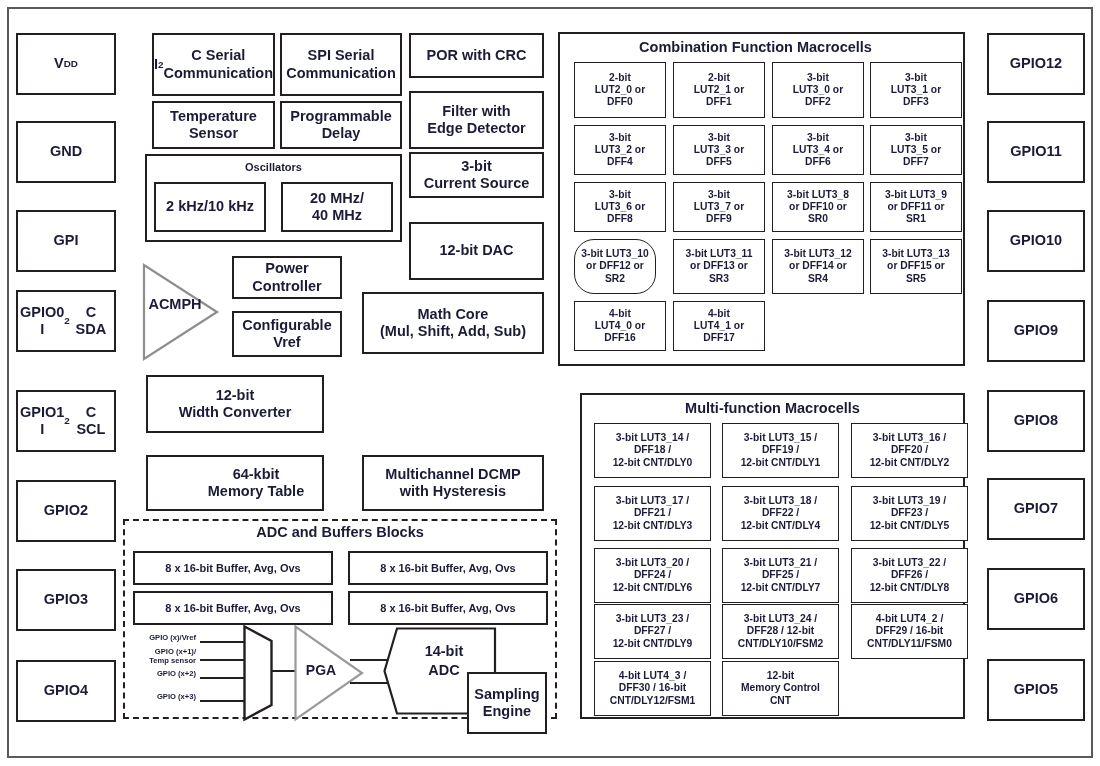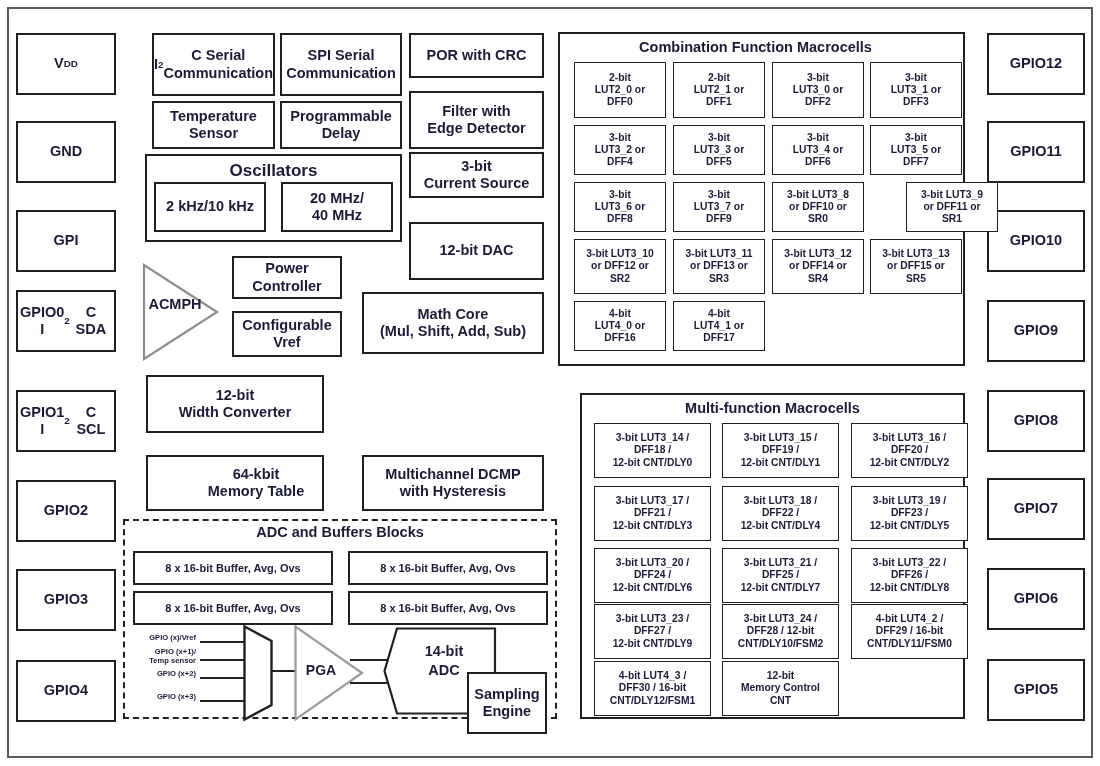--- a/index.html
+++ b/index.html
@@ -113,21 +113,21 @@
 
   <div class="blk func" style="left:409px;top:33px;width:135px;height:45px;">POR with CRC</div>
 
   <div class="blk func" style="left:152px;top:101px;width:123px;height:48px;">Temperature<br>Sensor</div>
 
   <div class="blk func" style="left:280px;top:101px;width:122px;height:48px;">Programmable<br>Delay</div>
 
   <div class="blk func" style="left:409px;top:91px;width:135px;height:58px;">Filter with<br>Edge Detector</div>
 
   <div class="blk" style="left:145px;top:154px;width:257px;height:88px;display:block;">
-    <div style="text-align:center;font-size:17px;font-weight:bold;color:#1b1b38;padding-top:4px;">Oscillators</div>
+    <div style="text-align:center;font-size:11px;font-weight:bold;color:#1b1b38;padding-top:4px;">Oscillators</div>
   </div>
   <div class="blk func" style="left:154px;top:182px;width:112px;height:50px;">2 kHz/10 kHz</div>
   <div class="blk func" style="left:281px;top:182px;width:112px;height:50px;">20 MHz/<br>40 MHz</div>
 
   <div class="blk func" style="left:409px;top:152px;width:135px;height:46px;">3-bit<br>Current Source</div>
 
   <div class="blk func" style="left:409px;top:222px;width:135px;height:58px;">12-bit DAC</div>
 
   <svg width="78" height="100" style="left:141px;top:262px;" viewBox="0 0 78 100">
     <polygon points="3,3 3,97 76,50" fill="#ffffff" stroke="#8d8d8d" stroke-width="2.2"></polygon>
@@ -197,22 +197,22 @@
       <div class="blk cell" style="left: 673px; top: 62px; width: 92px; height: 56px;">2-bit<br>LUT2_1 or<br>DFF1</div>
       <div class="blk cell" style="left: 772px; top: 62px; width: 92px; height: 56px;">3-bit<br>LUT3_0 or<br>DFF2</div>
       <div class="blk cell" style="left: 870px; top: 62px; width: 92px; height: 56px;">3-bit<br>LUT3_1 or<br>DFF3</div>
       <div class="blk cell" style="left: 574px; top: 125px; width: 92px; height: 50px;">3-bit<br>LUT3_2 or<br>DFF4</div>
       <div class="blk cell" style="left: 673px; top: 125px; width: 92px; height: 50px;">3-bit<br>LUT3_3 or<br>DFF5</div>
       <div class="blk cell" style="left: 772px; top: 125px; width: 92px; height: 50px;">3-bit<br>LUT3_4 or<br>DFF6</div>
       <div class="blk cell" style="left: 870px; top: 125px; width: 92px; height: 50px;">3-bit<br>LUT3_5 or<br>DFF7</div>
       <div class="blk cell" style="left: 574px; top: 182px; width: 92px; height: 50px;">3-bit<br>LUT3_6 or<br>DFF8</div>
       <div class="blk cell" style="left: 673px; top: 182px; width: 92px; height: 50px;">3-bit<br>LUT3_7 or<br>DFF9</div>
       <div class="blk cell" style="left: 772px; top: 182px; width: 92px; height: 50px;">3-bit LUT3_8<br>or DFF10 or<br>SR0</div>
-      <div class="blk cell" style="left: 870px; top: 182px; width: 92px; height: 50px; margin-left: 36px;">3-bit LUT3_9<br>or DFF11 or<br>SR1</div>
-      <div class="blk cell" style="left: 574px; top: 239px; width: 92px; height: 55px;">3-bit LUT3_10<br>or DFF12 or<br>SR2</div>
+      <div class="blk cell" style="left: 870px; top: 182px; width: 92px; height: 50px;">3-bit LUT3_9<br>or DFF11 or<br>SR1</div>
+      <div class="blk cell" style="left: 574px; top: 239px; width: 82px; height: 55px; border-radius: 20px;">3-bit LUT3_10<br>or DFF12 or<br>SR2</div>
       <div class="blk cell" style="left: 673px; top: 239px; width: 92px; height: 55px;">3-bit LUT3_11<br>or DFF13 or<br>SR3</div>
       <div class="blk cell" style="left: 772px; top: 239px; width: 92px; height: 55px;">3-bit LUT3_12<br>or DFF14 or<br>SR4</div>
       <div class="blk cell" style="left: 870px; top: 239px; width: 92px; height: 55px;">3-bit LUT3_13<br>or DFF15 or<br>SR5</div>
       <div class="blk cell" style="left: 574px; top: 301px; width: 92px; height: 50px;">4-bit<br>LUT4_0 or<br>DFF16</div>
       <div class="blk cell" style="left: 673px; top: 301px; width: 92px; height: 50px;">4-bit<br>LUT4_1 or<br>DFF17</div>
     </div>
 
   <div class="groupbox" style="left:580px;top:393px;width:385px;height:326px;"></div>
   <div class="grouplabel" style="left:580px;top:400px;width:385px;">Multi-function Macrocells</div>
   <div id="multi-cells">

